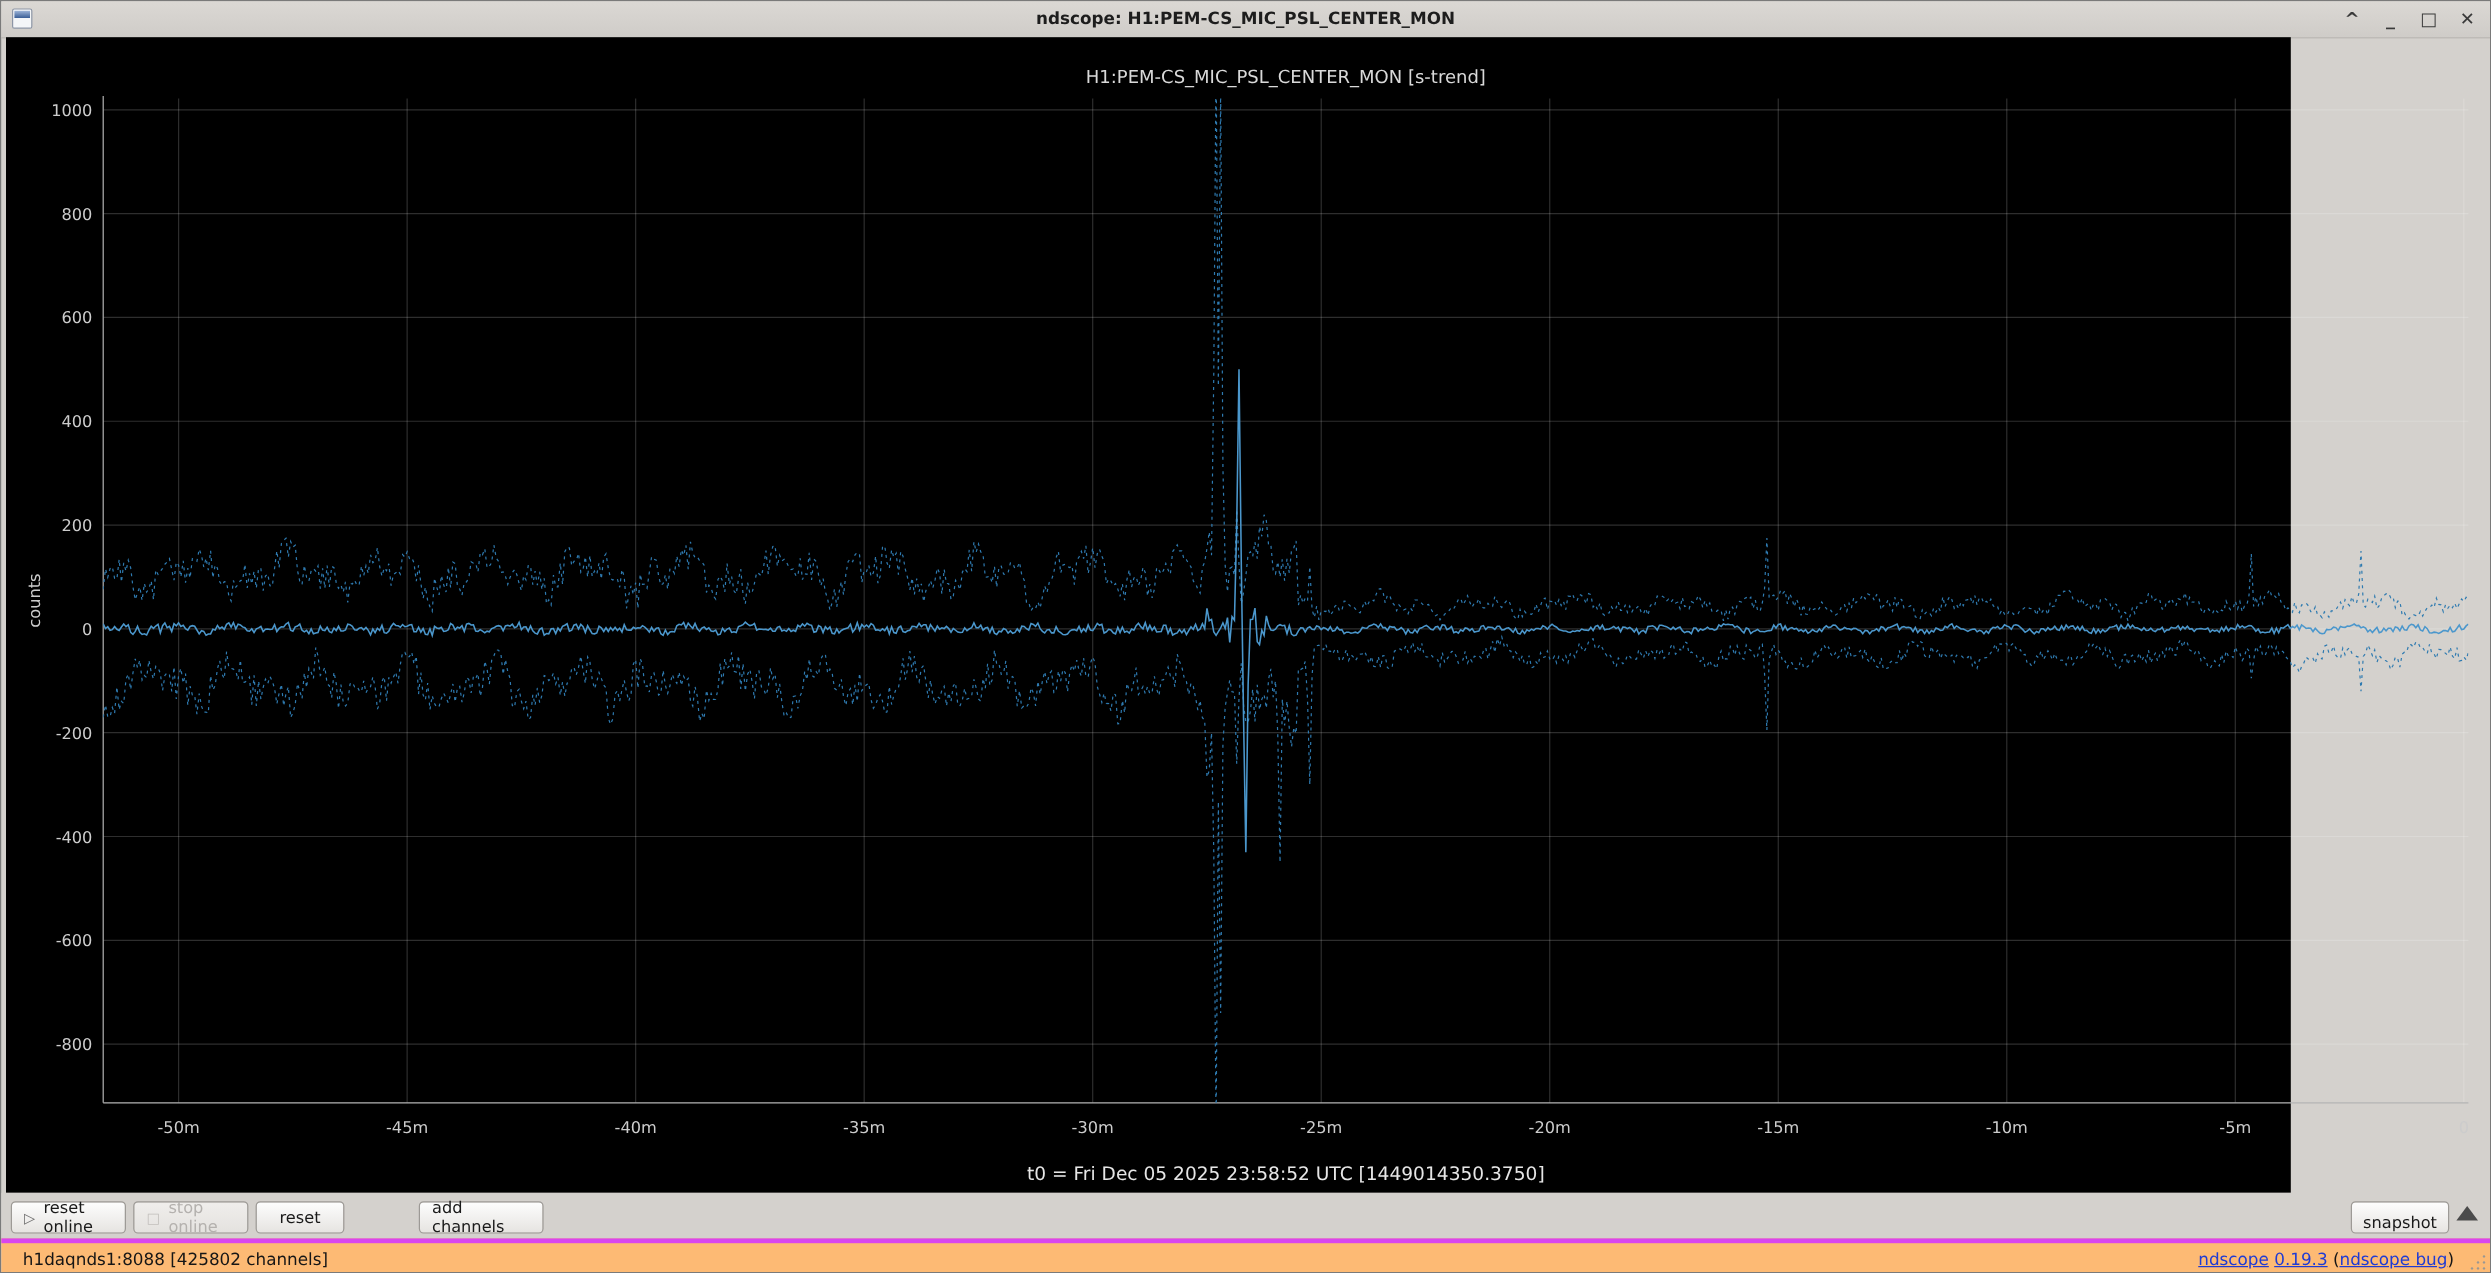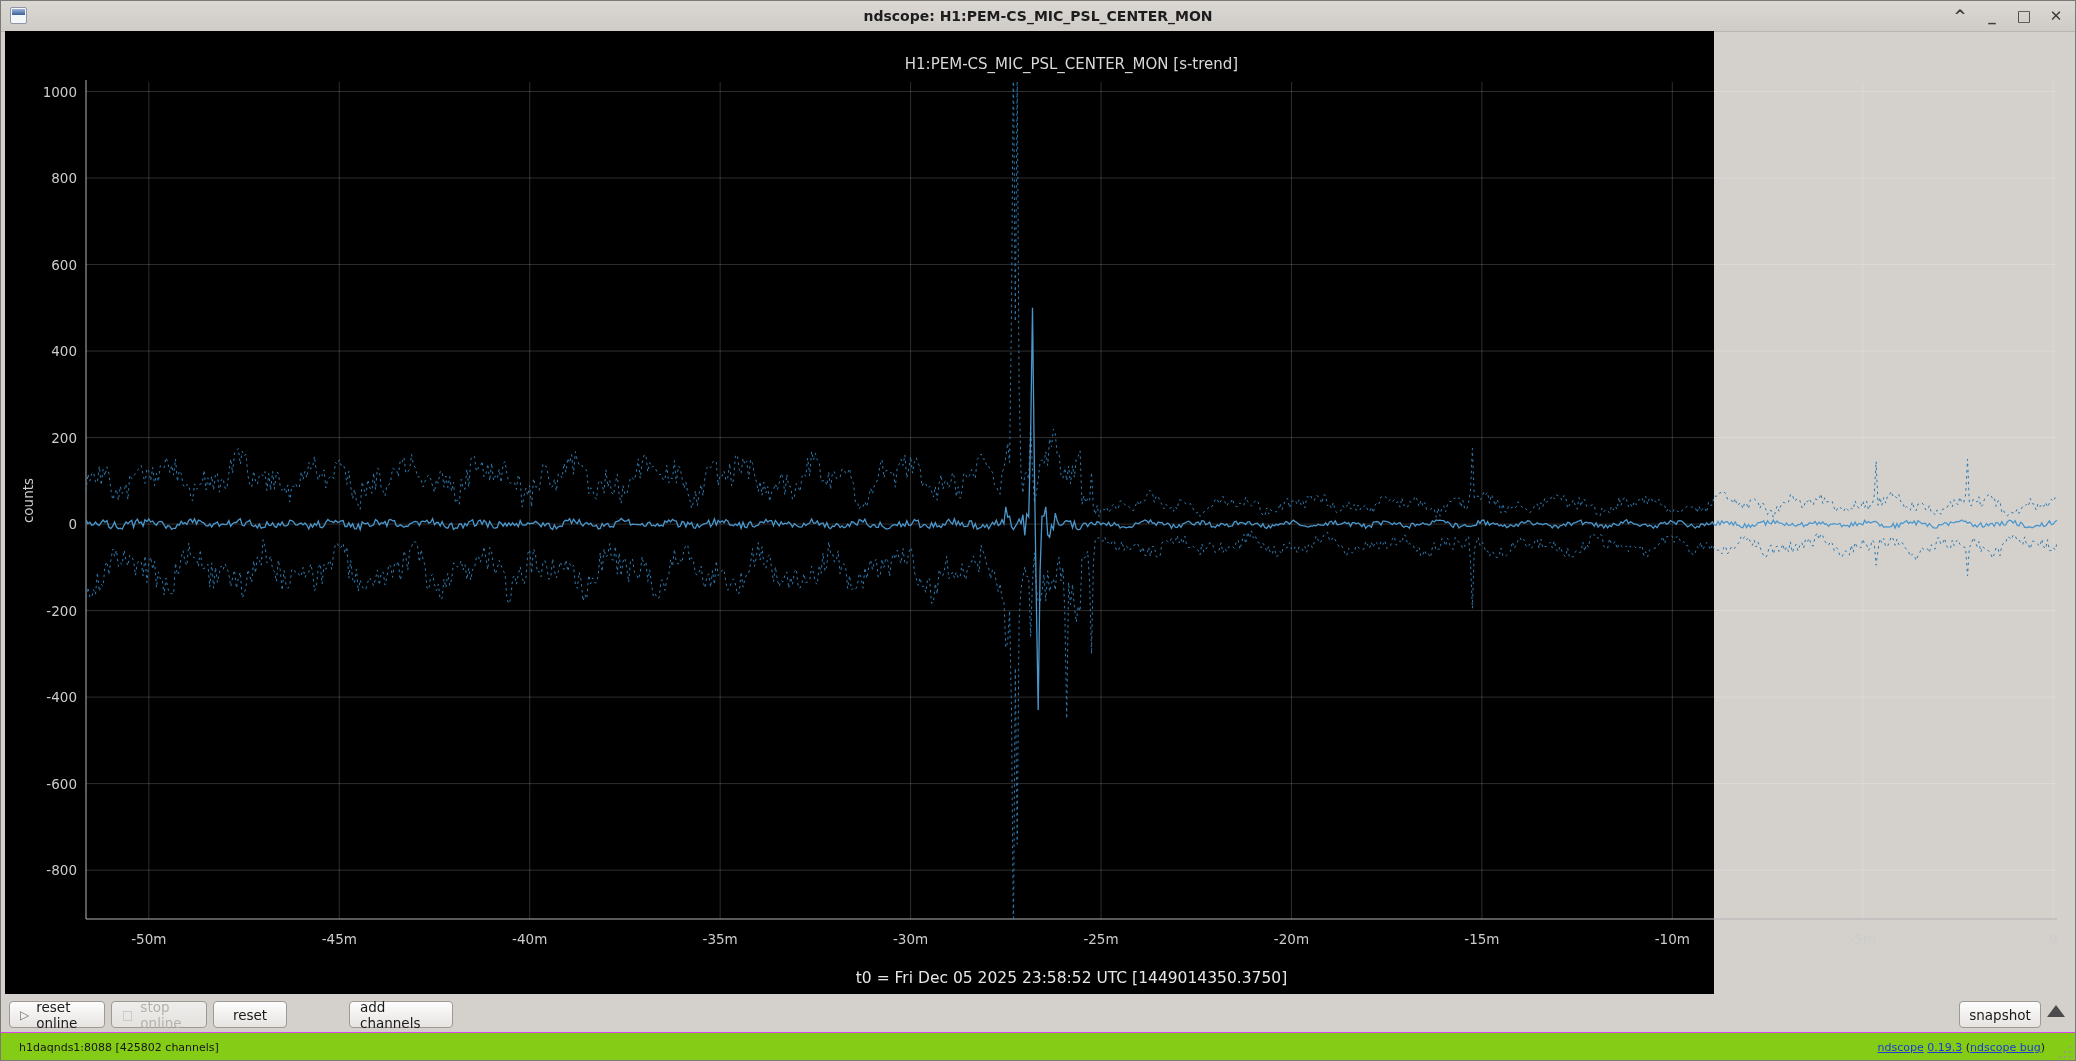--- a/index.html
+++ b/index.html
@@ -5,36 +5,36 @@
   html,body{margin:0;padding:0;background:#555;font-family:"DejaVu Sans","Liberation Sans",sans-serif;}
   #window{position:relative;width:2076px;height:1061px;background:#d4d1cd;border:1px solid #7a7a7a;box-sizing:border-box;overflow:hidden;}
   
   #titlebar{position:absolute;left:0;top:0;width:100%;height:30px;background:linear-gradient(#dbd8d4,#cfccc8);border-bottom:1px solid #b9b6b2;}
   #titlebar .title{position:absolute;left:0;right:0;top:0;height:30px;line-height:30px;text-align:center;font-size:14px;font-weight:bold;color:#1d1d1d;}
   #app-icon{position:absolute;left:9px;top:6px;width:17px;height:17px;background:#f4f6f8;border:1px solid #8d96a6;border-radius:2px;box-sizing:border-box;}
   #app-icon .band{position:absolute;left:1px;right:1px;top:1px;height:6px;background:linear-gradient(#9db4d8,#3a5e96);}
   .win-controls{position:absolute;right:8px;top:0;height:30px;display:flex;align-items:center;gap:10px;}
   .win-btn{width:22px;height:22px;display:flex;align-items:center;justify-content:center;font-size:15px;font-weight:bold;color:#3a3a3a;cursor:default;}
   
-  #plotwrap{position:absolute;left:4px;top:30px;width:1709px;height:963px;background:#000;}
+  #plotwrap{position:absolute;left:4px;top:30px;width:1904px;height:963px;background:#000;}
   #plotsvg{display:block;}
   
   #controls{position:absolute;left:0;top:993px;width:100%;height:38px;background:#d4d1cd;}
   .btn{position:absolute;top:7px;height:27px;background:linear-gradient(#fdfdfd,#e6e4e1);border:1px solid #9d9a96;border-radius:4px;font-family:"DejaVu Sans","Liberation Sans",sans-serif;font-size:13.5px;color:#1a1a1a;display:flex;align-items:center;justify-content:center;gap:7px;box-sizing:border-box;padding:0 10px;}
   .btn .bicon{font-size:12px;color:#6f6f6f;line-height:1;}
   .btn.disabled{color:#b4b1ae;background:linear-gradient(#f0eeec,#e4e2df);}
   .btn.disabled .bicon{color:#c3c0bd;}
   #btn-start{left:8px;width:96px;}
   #btn-stop{left:110px;width:96px;}
   #btn-reset{left:212px;width:74px;}
   #btn-add{left:308px;width:104px;margin-left:40px;}
-  #btn-snapshot{left:1958px;width:82px;}
+  #btn-snapshot{left:1958px;width:82px;align-items:flex-end;}
   #panel-arrow{position:absolute;left:2046px;top:11px;width:0;height:0;border-left:9px solid transparent;border-right:9px solid transparent;border-bottom:12px solid #4b4b4b;cursor:pointer;}
   
-  #statusbar{position:absolute;left:0;top:1031px;width:100%;height:30px;background:#84cc16;border-top:1px solid #d946ef;box-sizing:border-box;font-size:11px;color:#161616;}
+  #statusbar{position:absolute;left:0;top:1031px;width:100%;height:30px;background:#fdba74;border-top:4px solid #d946ef;box-sizing:border-box;font-size:14px;color:#161616;}
   #server-status{position:absolute;left:18px;top:0;line-height:29px;}
   #version-links{position:absolute;right:30px;top:0;line-height:29px;white-space:pre;}
   #version-links a{color:#1f3bd4;text-decoration:underline;cursor:pointer;}
   #resize-grip{position:absolute;right:4px;bottom:4px;width:13px;height:13px;}
   #resize-grip i{position:absolute;width:2px;height:2px;background:#9a9792;border-radius:50%;}
   #resize-grip i:nth-child(1){right:0;bottom:0;}
   #resize-grip i:nth-child(2){right:5px;bottom:0;}
   #resize-grip i:nth-child(3){right:0;bottom:5px;}
   #resize-grip i:nth-child(4){right:10px;bottom:0;}
   #resize-grip i:nth-child(5){right:5px;bottom:5px;}

